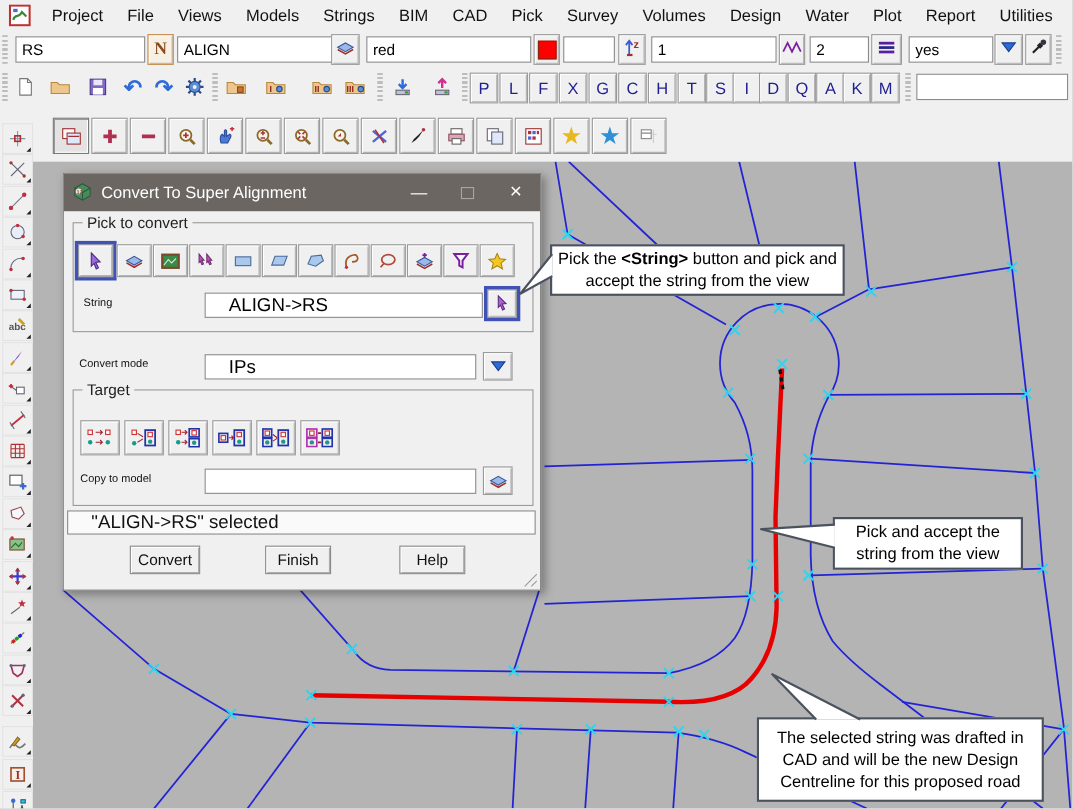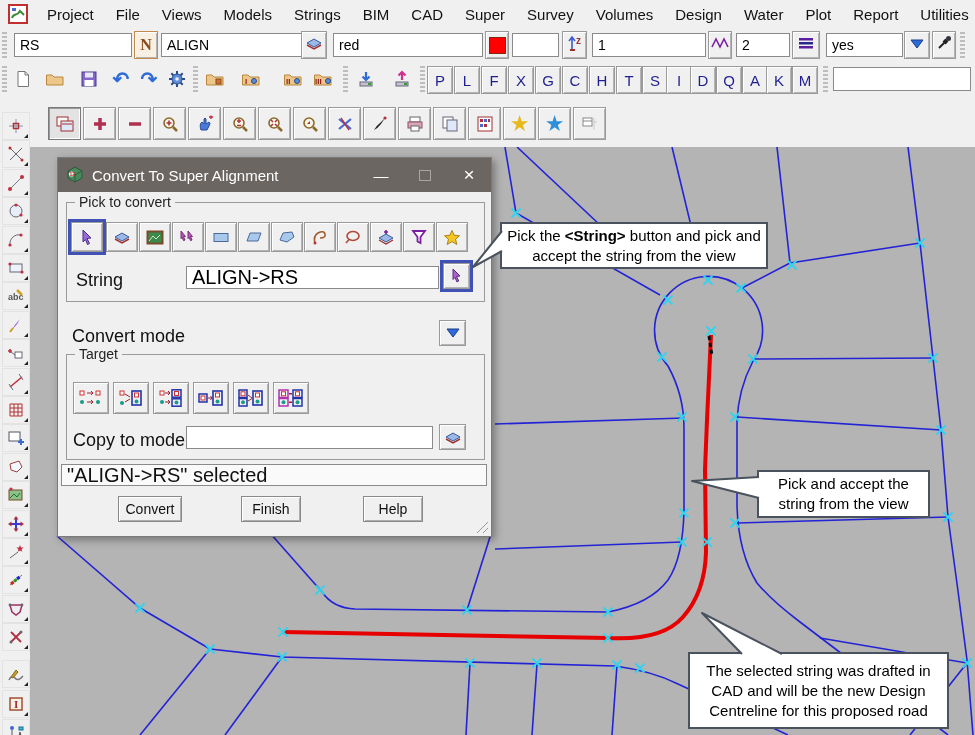--- a/index.html
+++ b/index.html
@@ -48,29 +48,29 @@
   .dlg-ctrl{width:44px;height:34px;display:flex;align-items:center;justify-content:center;color:#fff;cursor:default;}
   .groupbox{position:absolute;border:1px solid #9a9a9a;}
   .grouplabel{position:absolute;top:-9px;left:8px;background:#f0f0f0;padding:0 4px;font-size:14px;color:#222;}
   .dbtn{position:absolute;top:64px;width:30px;height:28px;border:1px solid #9a9a9a;background:#f0f0f0;
         box-shadow:inset 1px 1px 0 #fff,inset -1px -1px 0 #b4b4b4;display:flex;align-items:center;
         justify-content:center;cursor:default;}
   .tbtn{position:absolute;top:224px;width:34px;height:30px;border:1px solid #9a9a9a;background:#f0f0f0;
         box-shadow:inset 1px 1px 0 #fff,inset -1px -1px 0 #b4b4b4;display:flex;align-items:center;
         justify-content:center;cursor:default;}
   .hl{outline:3px solid #4053b4;}
-  .sunken{position:absolute;border:1px solid #8a8a8a;background:#fff;height:23px;font-size:20px;
-        padding:0 5px;box-sizing:border-box;font-family:"Liberation Sans",sans-serif;}
+  .sunken{position:absolute;border:1px solid #8a8a8a;background:#fff;height:23px;font-size:17px;
+        padding:0 21px;box-sizing:border-box;font-family:"Liberation Sans",sans-serif;}
   .smallbtn{position:absolute;width:27px;height:26px;border:1px solid #9a9a9a;background:#f0f0f0;
         box-shadow:inset 1px 1px 0 #fff,inset -1px -1px 0 #b4b4b4;display:flex;align-items:center;
         justify-content:center;cursor:default;box-sizing:border-box;}
   .pushbtn{position:absolute;height:24px;border:1px solid #8a8a8a;background:#f0f0f0;font-size:14px;
         box-shadow:inset 1px 1px 0 #fff,inset -1px -1px 0 #adadad;display:flex;align-items:center;
         justify-content:center;cursor:default;font-family:"Liberation Sans",sans-serif;}
-  .dlabel{position:absolute;font-size:18px;color:#111;}
+  .dlabel{position:absolute;font-size:10px;color:#111;}
   
   .callout{position:absolute;background:#fff;border:2px solid #4a525e;color:#000;font-size:15px;
         line-height:20px;text-align:center;z-index:28;display:flex;align-items:center;
         justify-content:center;box-sizing:border-box;padding:2px 4px;}
   .overlay{position:absolute;left:0;top:0;width:975px;height:735px;z-index:30;pointer-events:none;}
 </style>
 </head>
 <body>
 
 <div class="screen">
@@ -83,21 +83,21 @@
           <path d="M4,14 C6,8 9,13 12,7 L16,11" stroke="#3a8a3a" fill="none" stroke-width="2"></path>
         </svg>
     </span>
     <span class="menu-item">Project</span>
     <span class="menu-item">File</span>
     <span class="menu-item">Views</span>
     <span class="menu-item">Models</span>
     <span class="menu-item">Strings</span>
     <span class="menu-item">BIM</span>
     <span class="menu-item">CAD</span>
-    <span class="menu-item">Super</span>
+    <span class="menu-item">Pick</span>
     <span class="menu-item">Survey</span>
     <span class="menu-item">Volumes</span>
     <span class="menu-item">Design</span>
     <span class="menu-item">Water</span>
     <span class="menu-item">Plot</span>
     <span class="menu-item">Report</span>
     <span class="menu-item">Utilities</span>
     <span class="menu-item">User</span>
 
   </div>
@@ -699,20 +699,21 @@
 
     <span class="dlabel" style="left:18px;top:112px">String</span>
     <input class="sunken" style="left: 128px; top: 108px; width: 253px;" value="ALIGN-&gt;RS">
     <span class="smallbtn hl" style="left:385px;top:105px">
         <svg width="15" height="16">
           <path d="M4,1 L11,8 L7.5,8.4 L9.7,13 L7.9,13.9 L6,9.4 L4,11.5 Z" fill="#b060c8" stroke="#5a2a8a"></path>
         </svg>
       </span>
 
     <span class="dlabel" style="left:14px;top:168px">Convert mode</span>
+    <input class="sunken" style="left: 128px; top: 164px; width: 247px;" value="IPs">
     <span class="smallbtn" style="left:381px;top:162px">
         <svg width="16" height="12">
           <path d="M2,2 L14,2 L8,10 Z" fill="#2f6bd8" stroke="#1a3c8c"></path>
         </svg>
       </span>
 
     <div class="groupbox" style="left:8px;top:196px;width:417px;height:104px">
       <span class="grouplabel">Target</span>
     </div>
     <span class="tbtn" style="left:15px">

